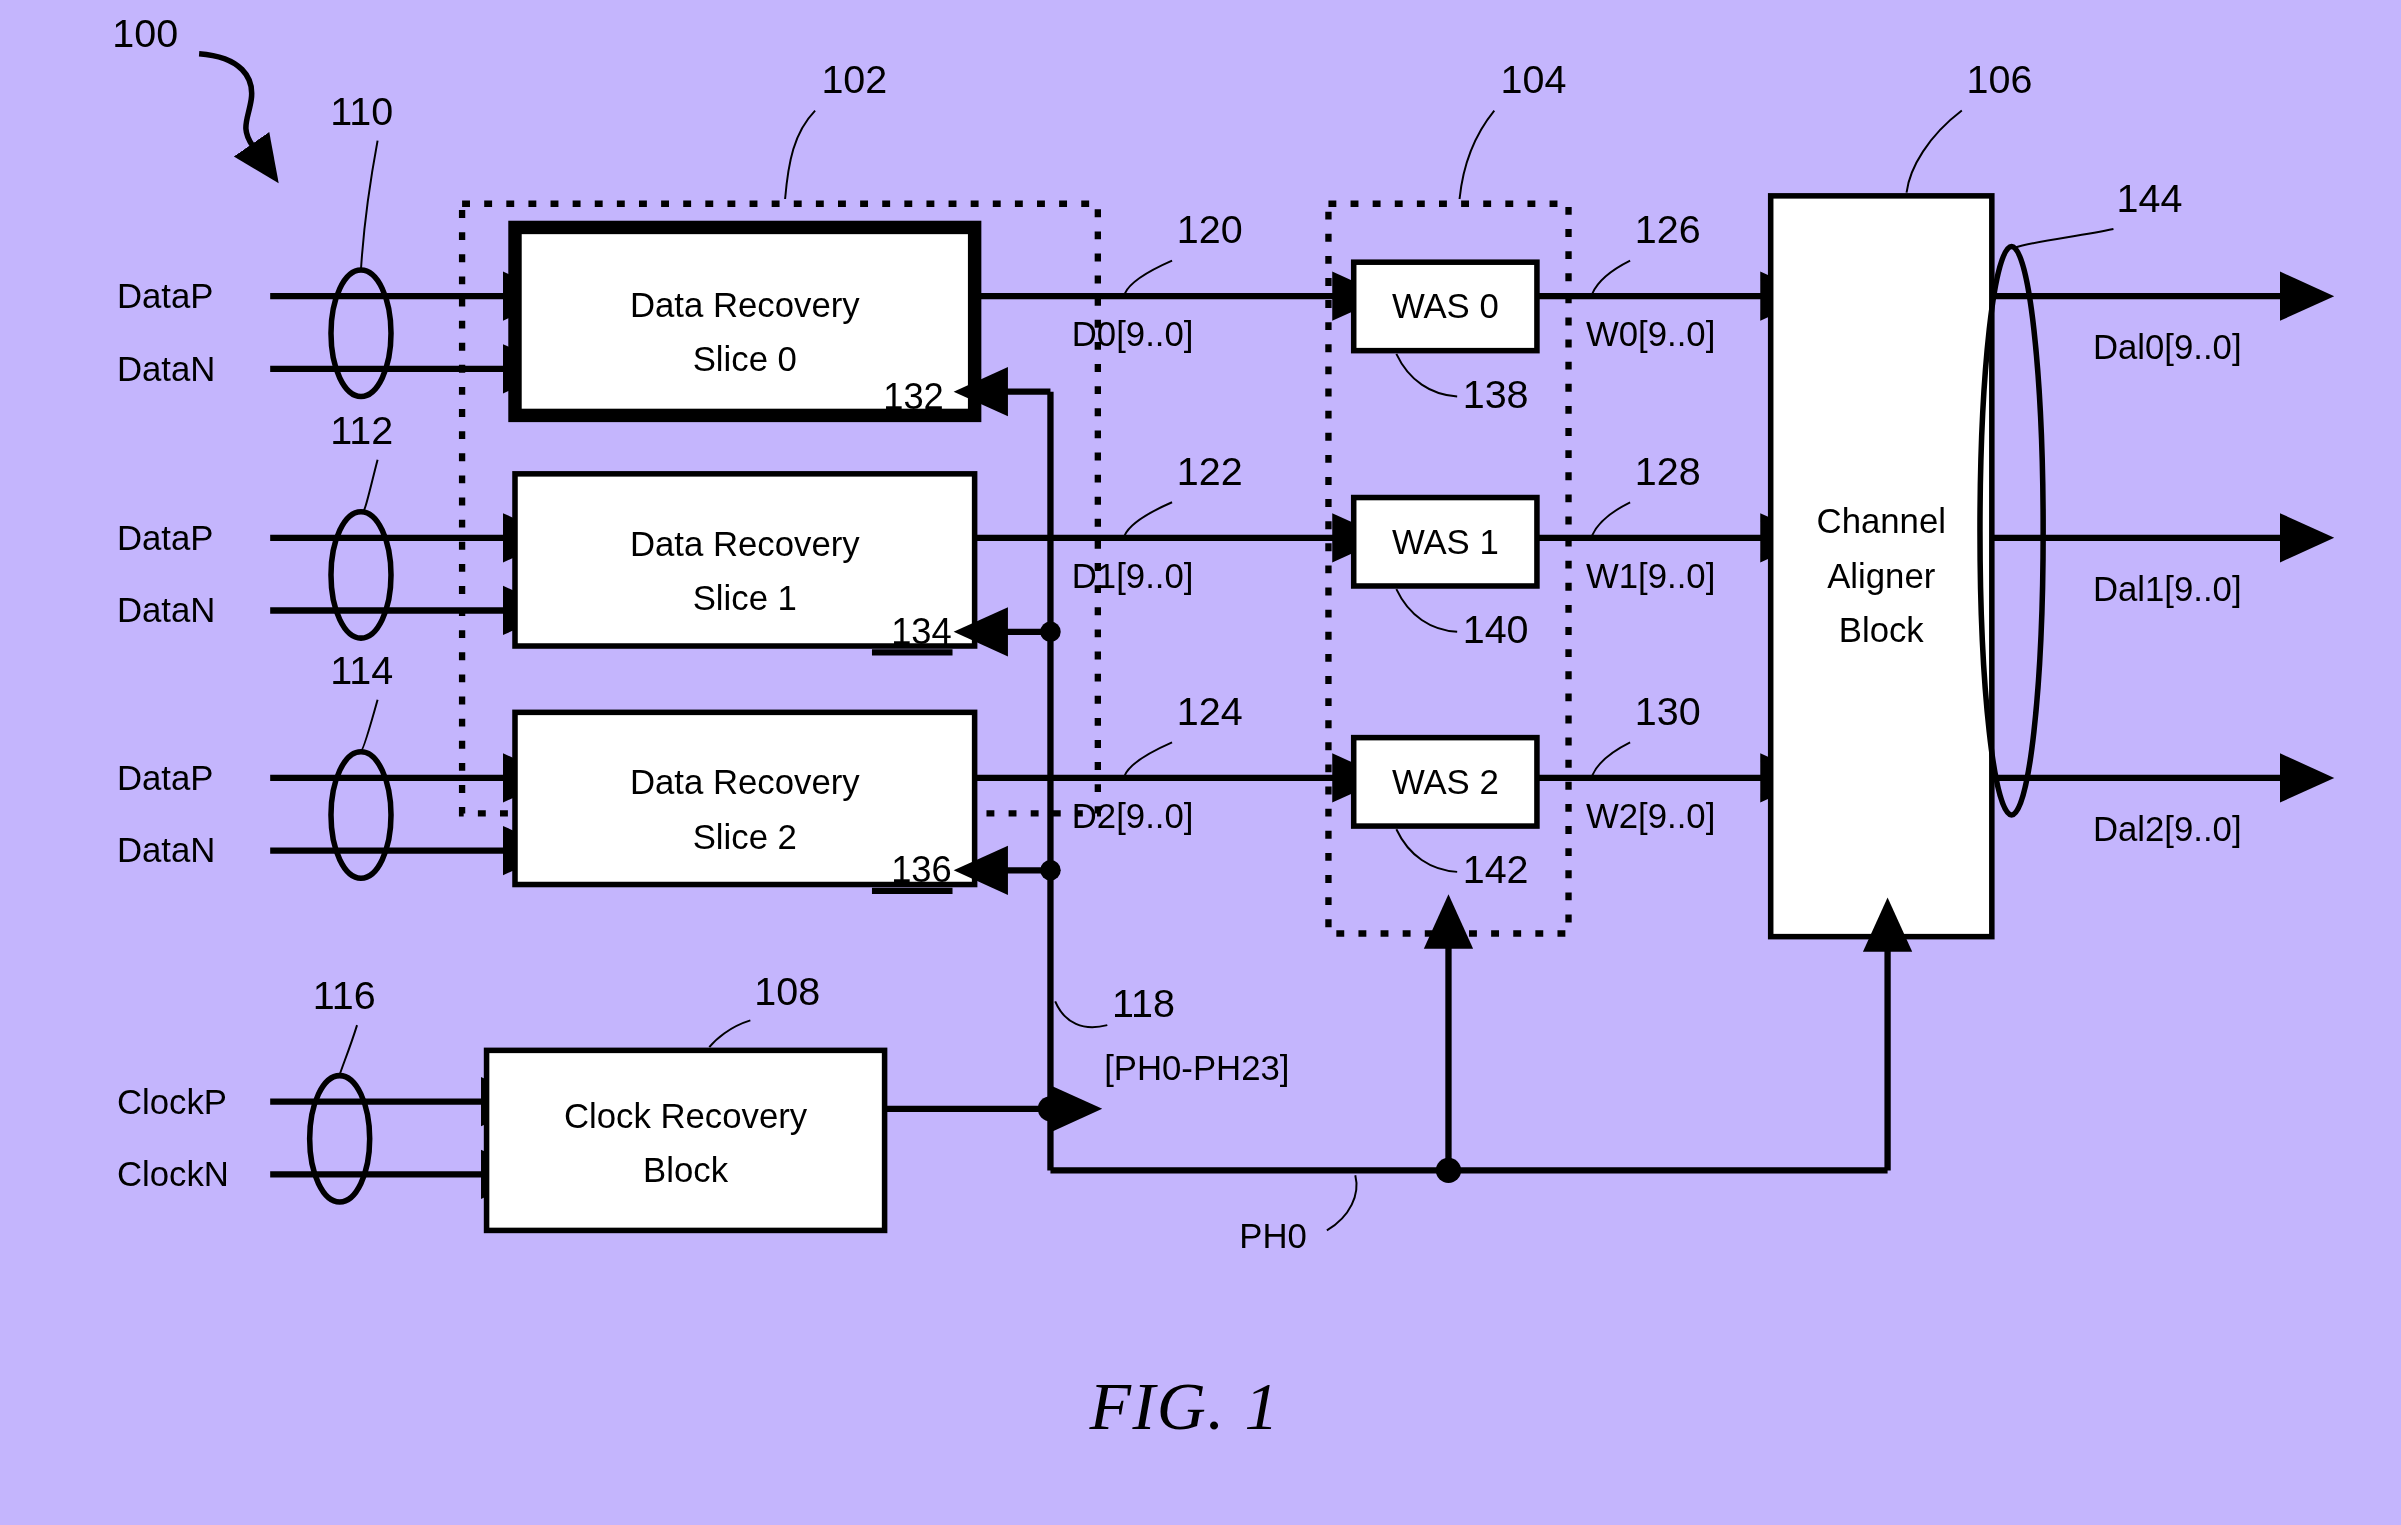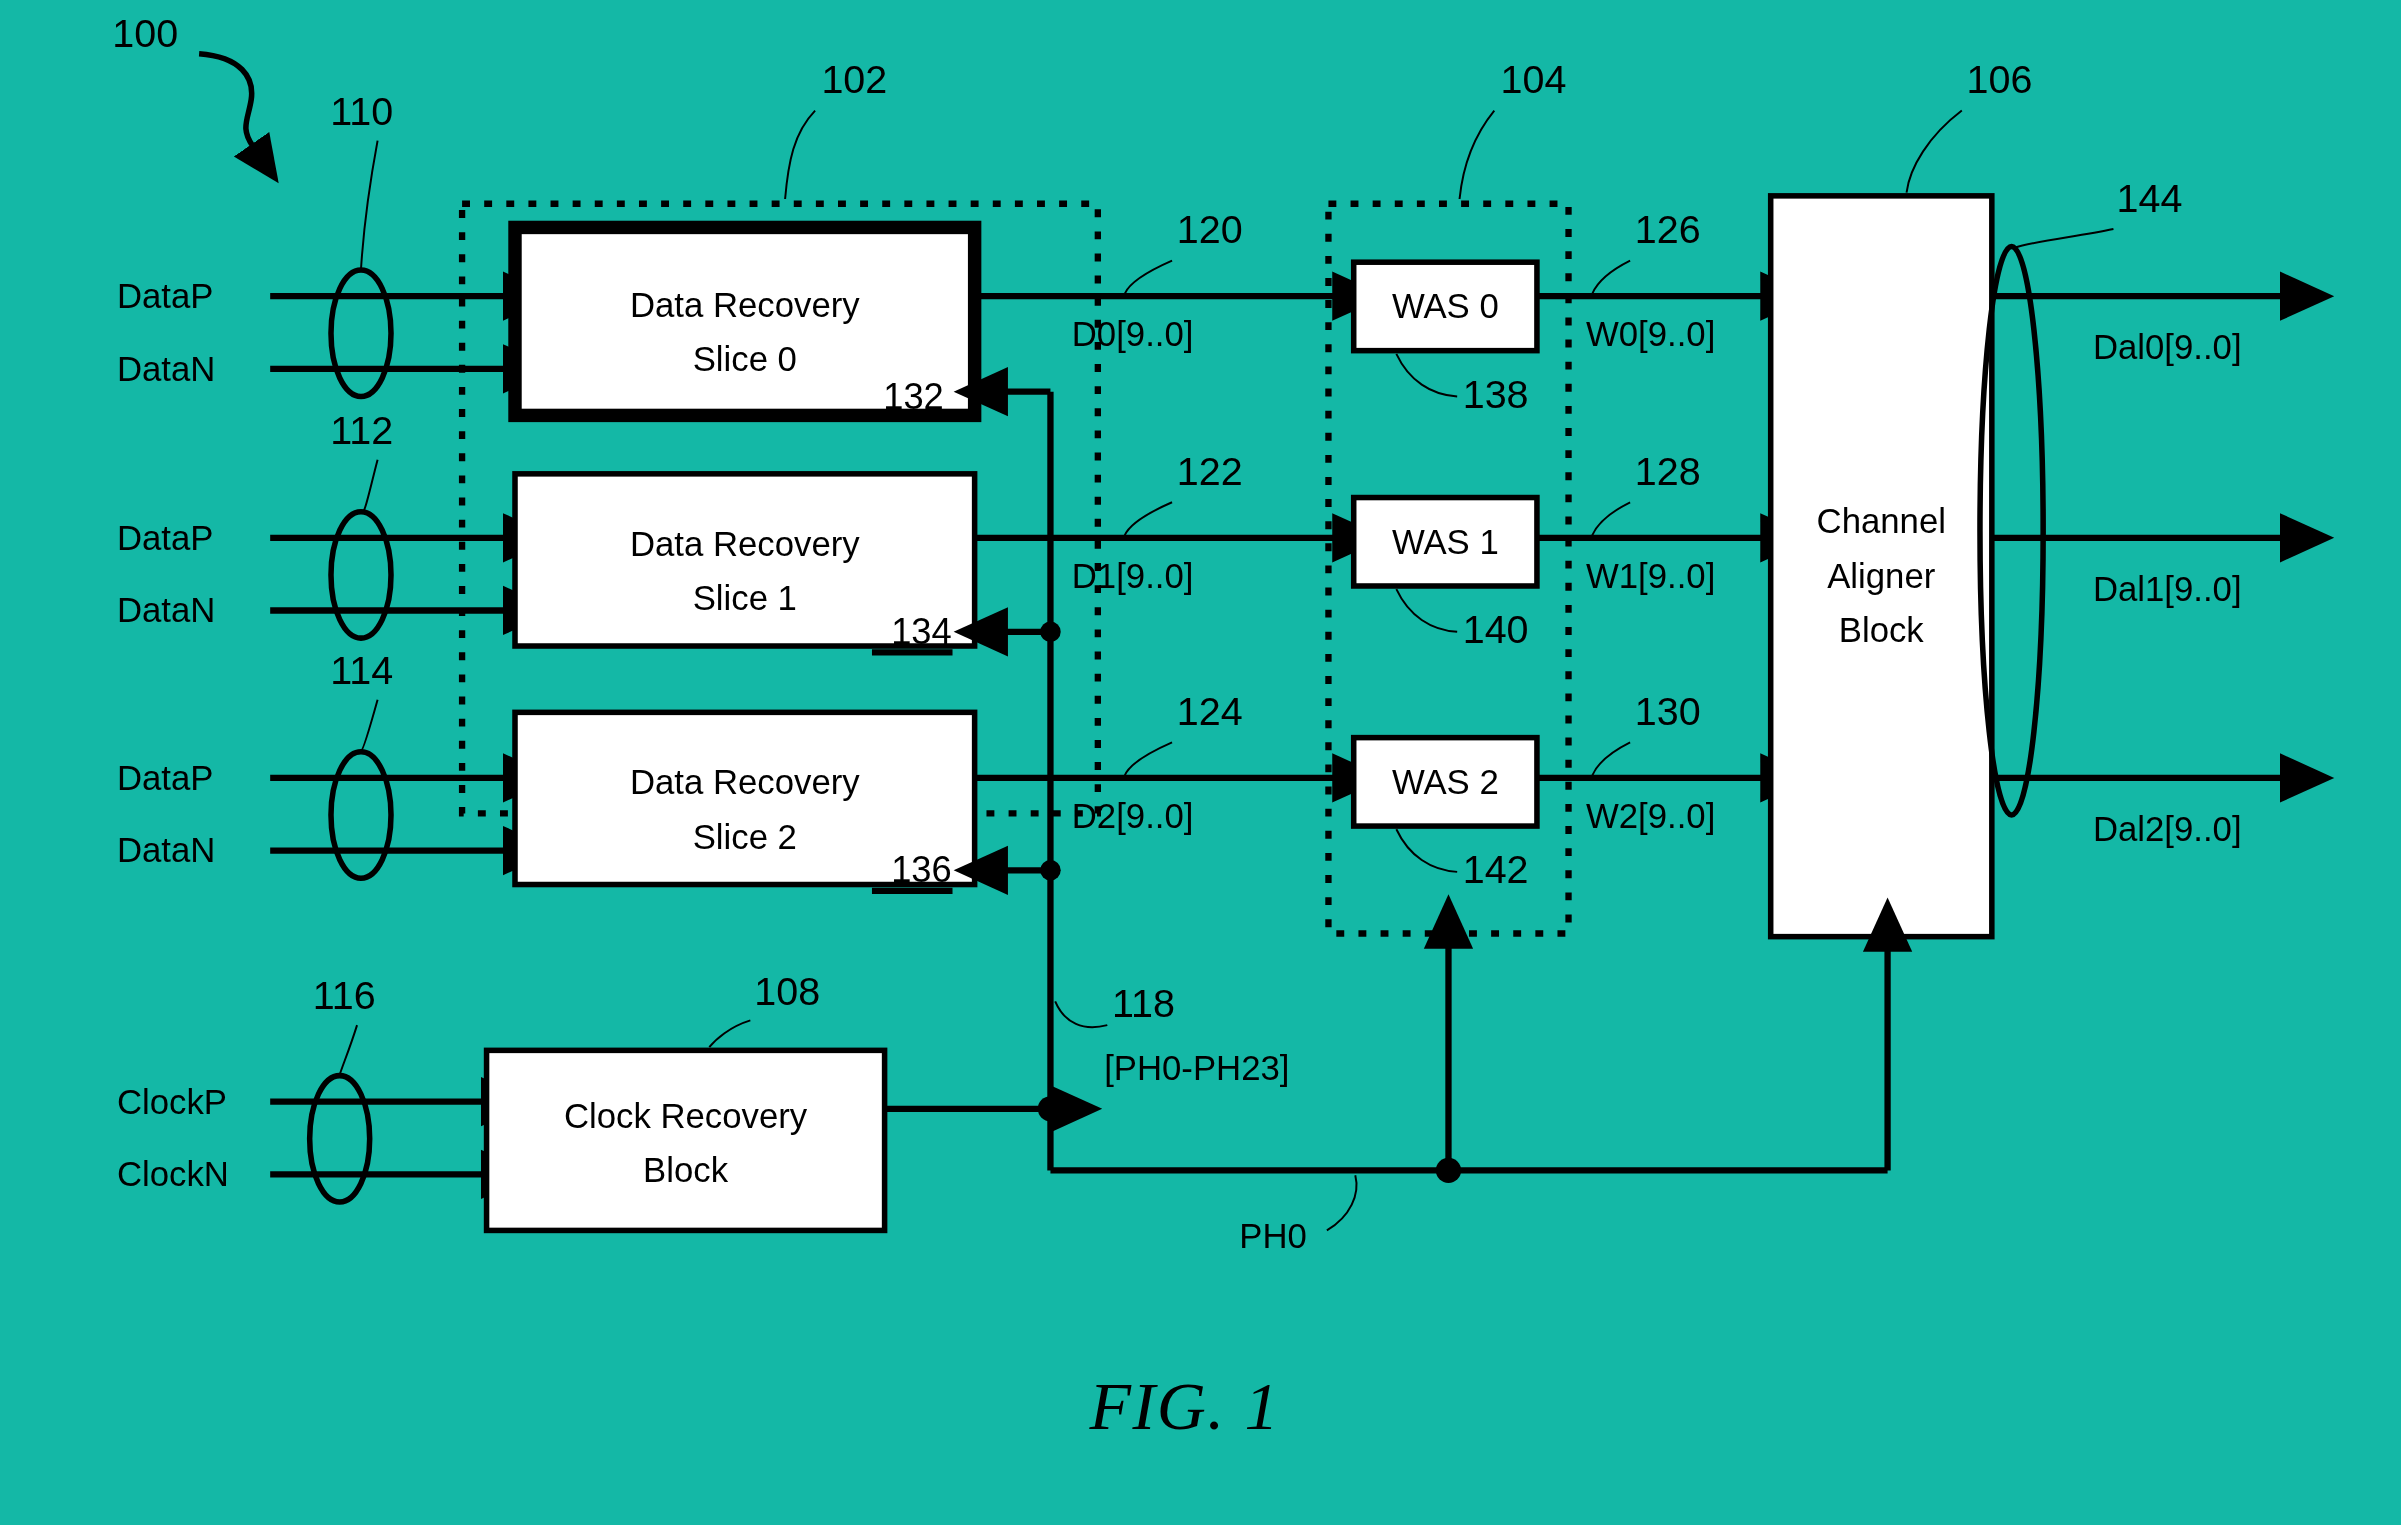--- a/index.html
+++ b/index.html
@@ -5,21 +5,21 @@
 <style>
   html, body {
     margin: 0;
     padding: 0;
     background: #ffffff;
   }
   #page {
     position: relative;
     width: 2401px;
     height: 1525px;
-    background: #14b8a6;
+    background: #c4b5fd;
     overflow: hidden;
     font-family: "Liberation Sans", sans-serif;
   }
   #figure-svg {
     position: absolute;
     left: 0;
     top: 0;
     width: 2401px;
     height: 1525px;
     display: block;

